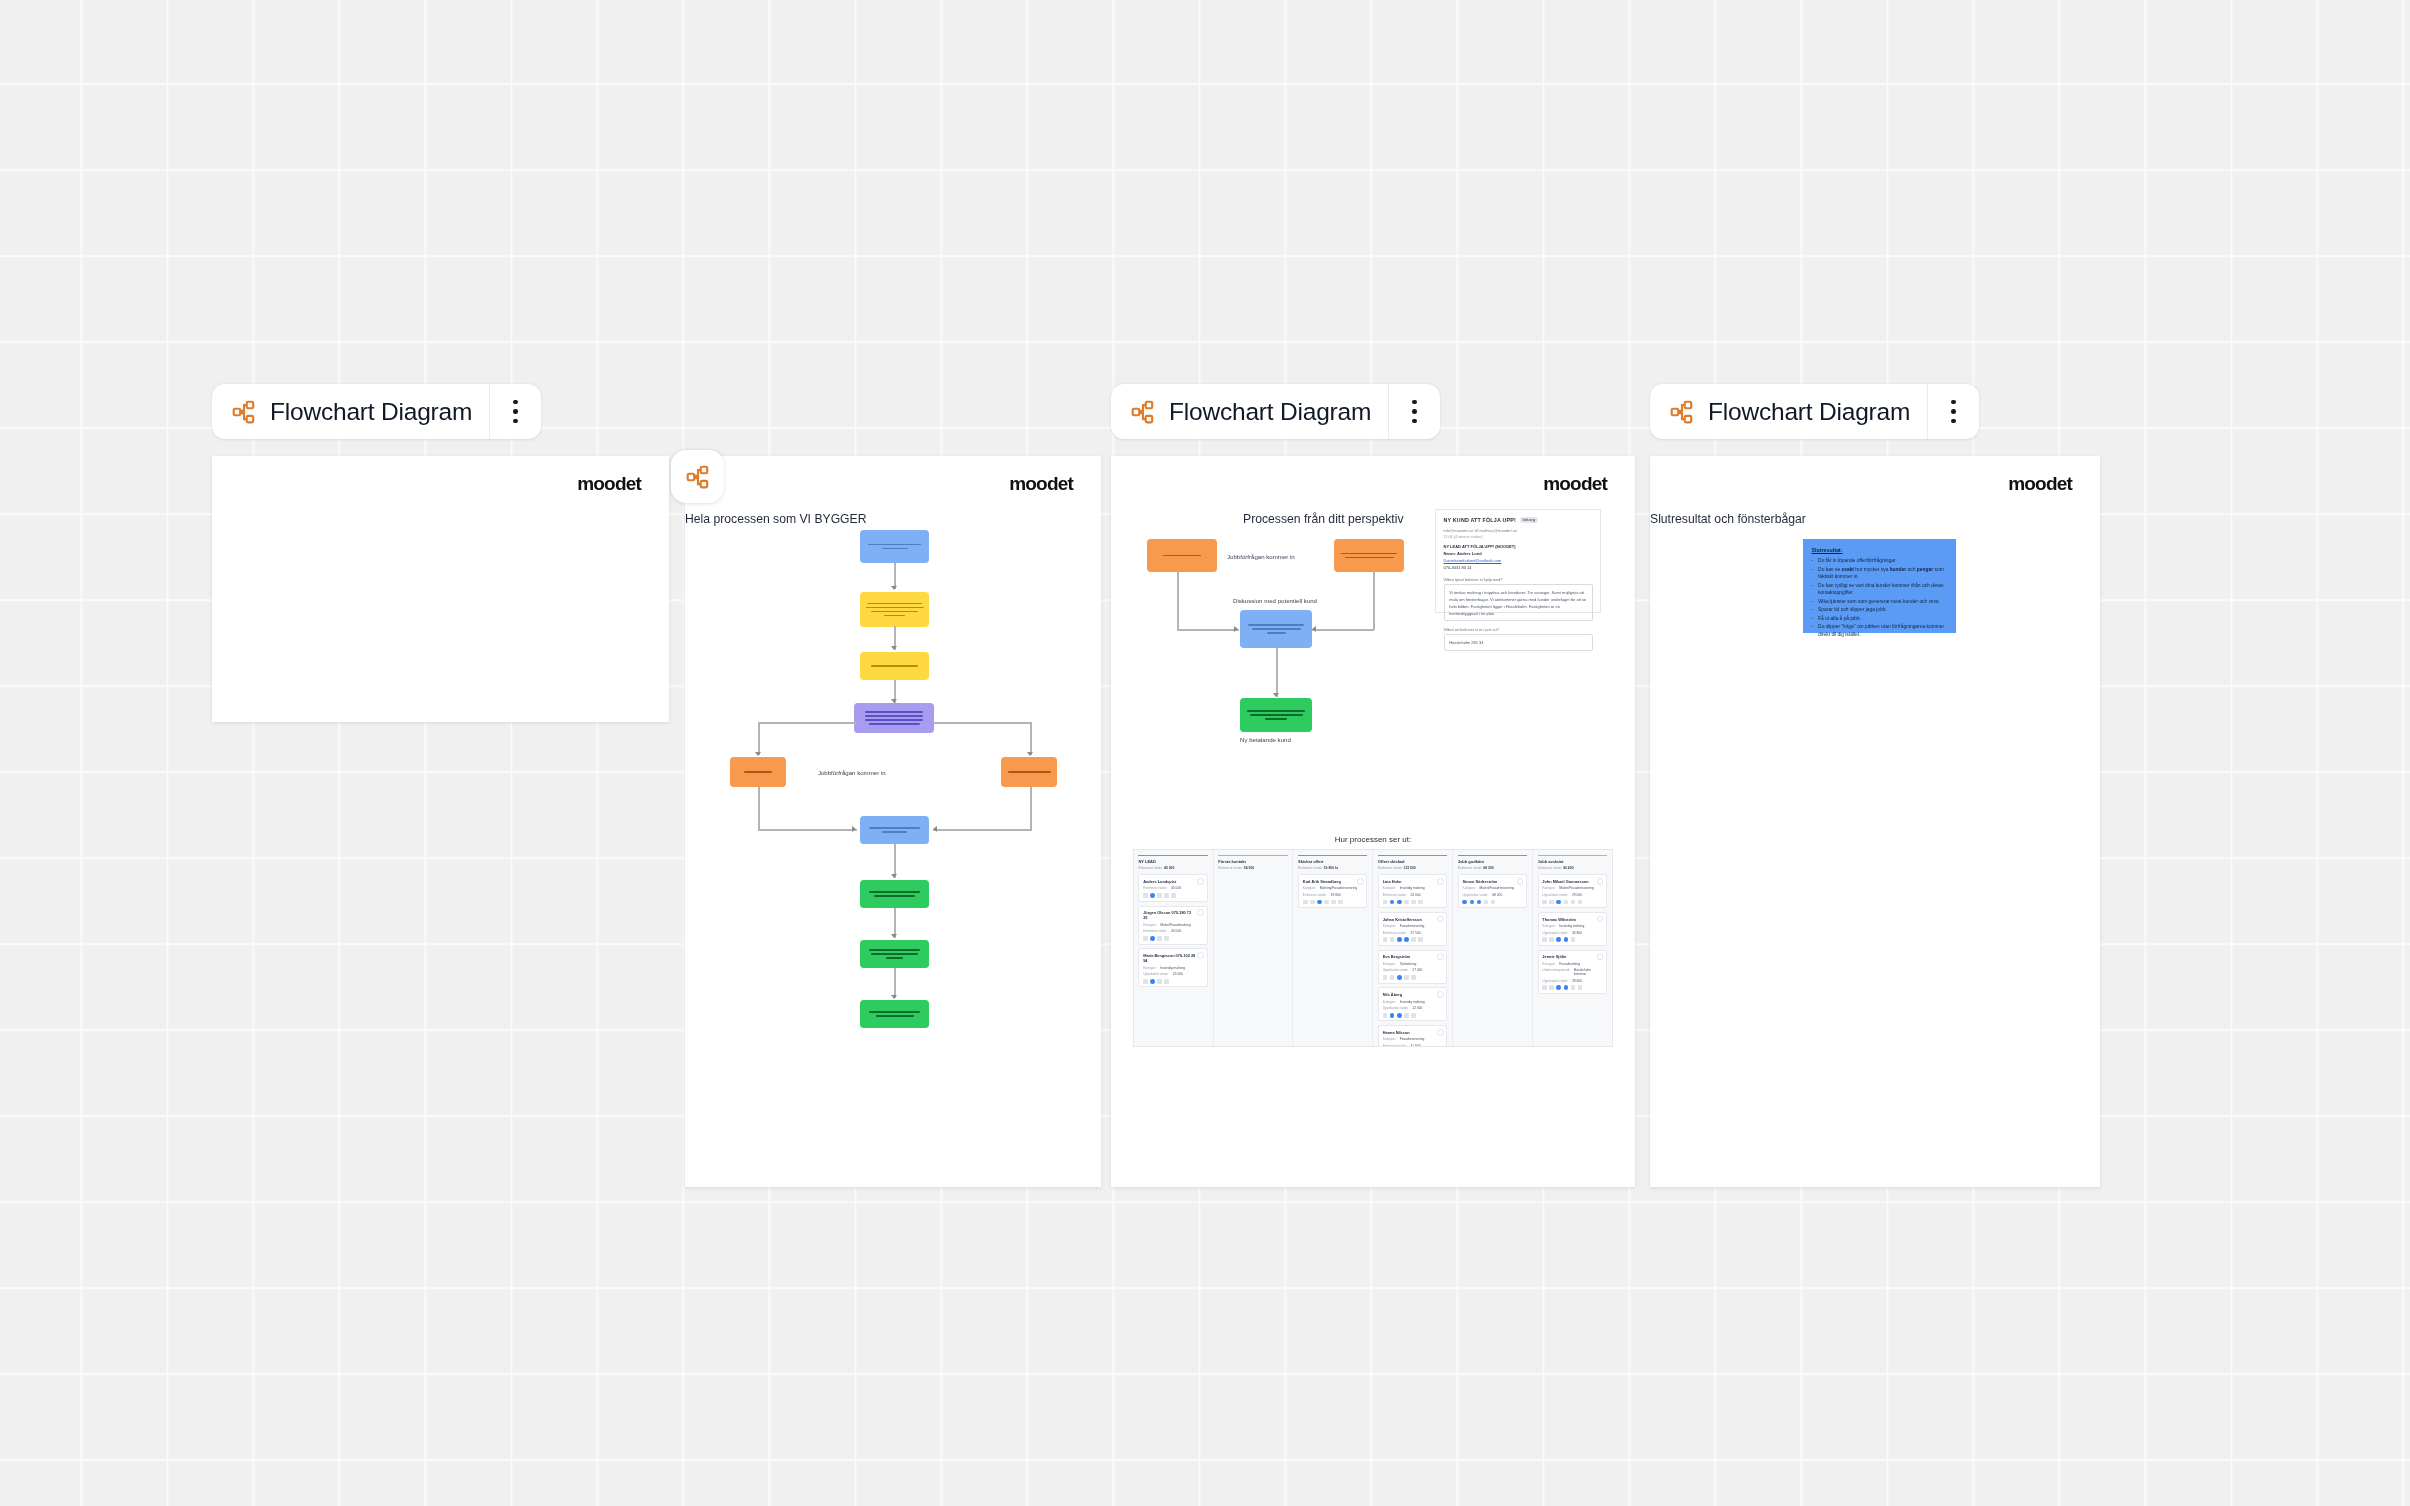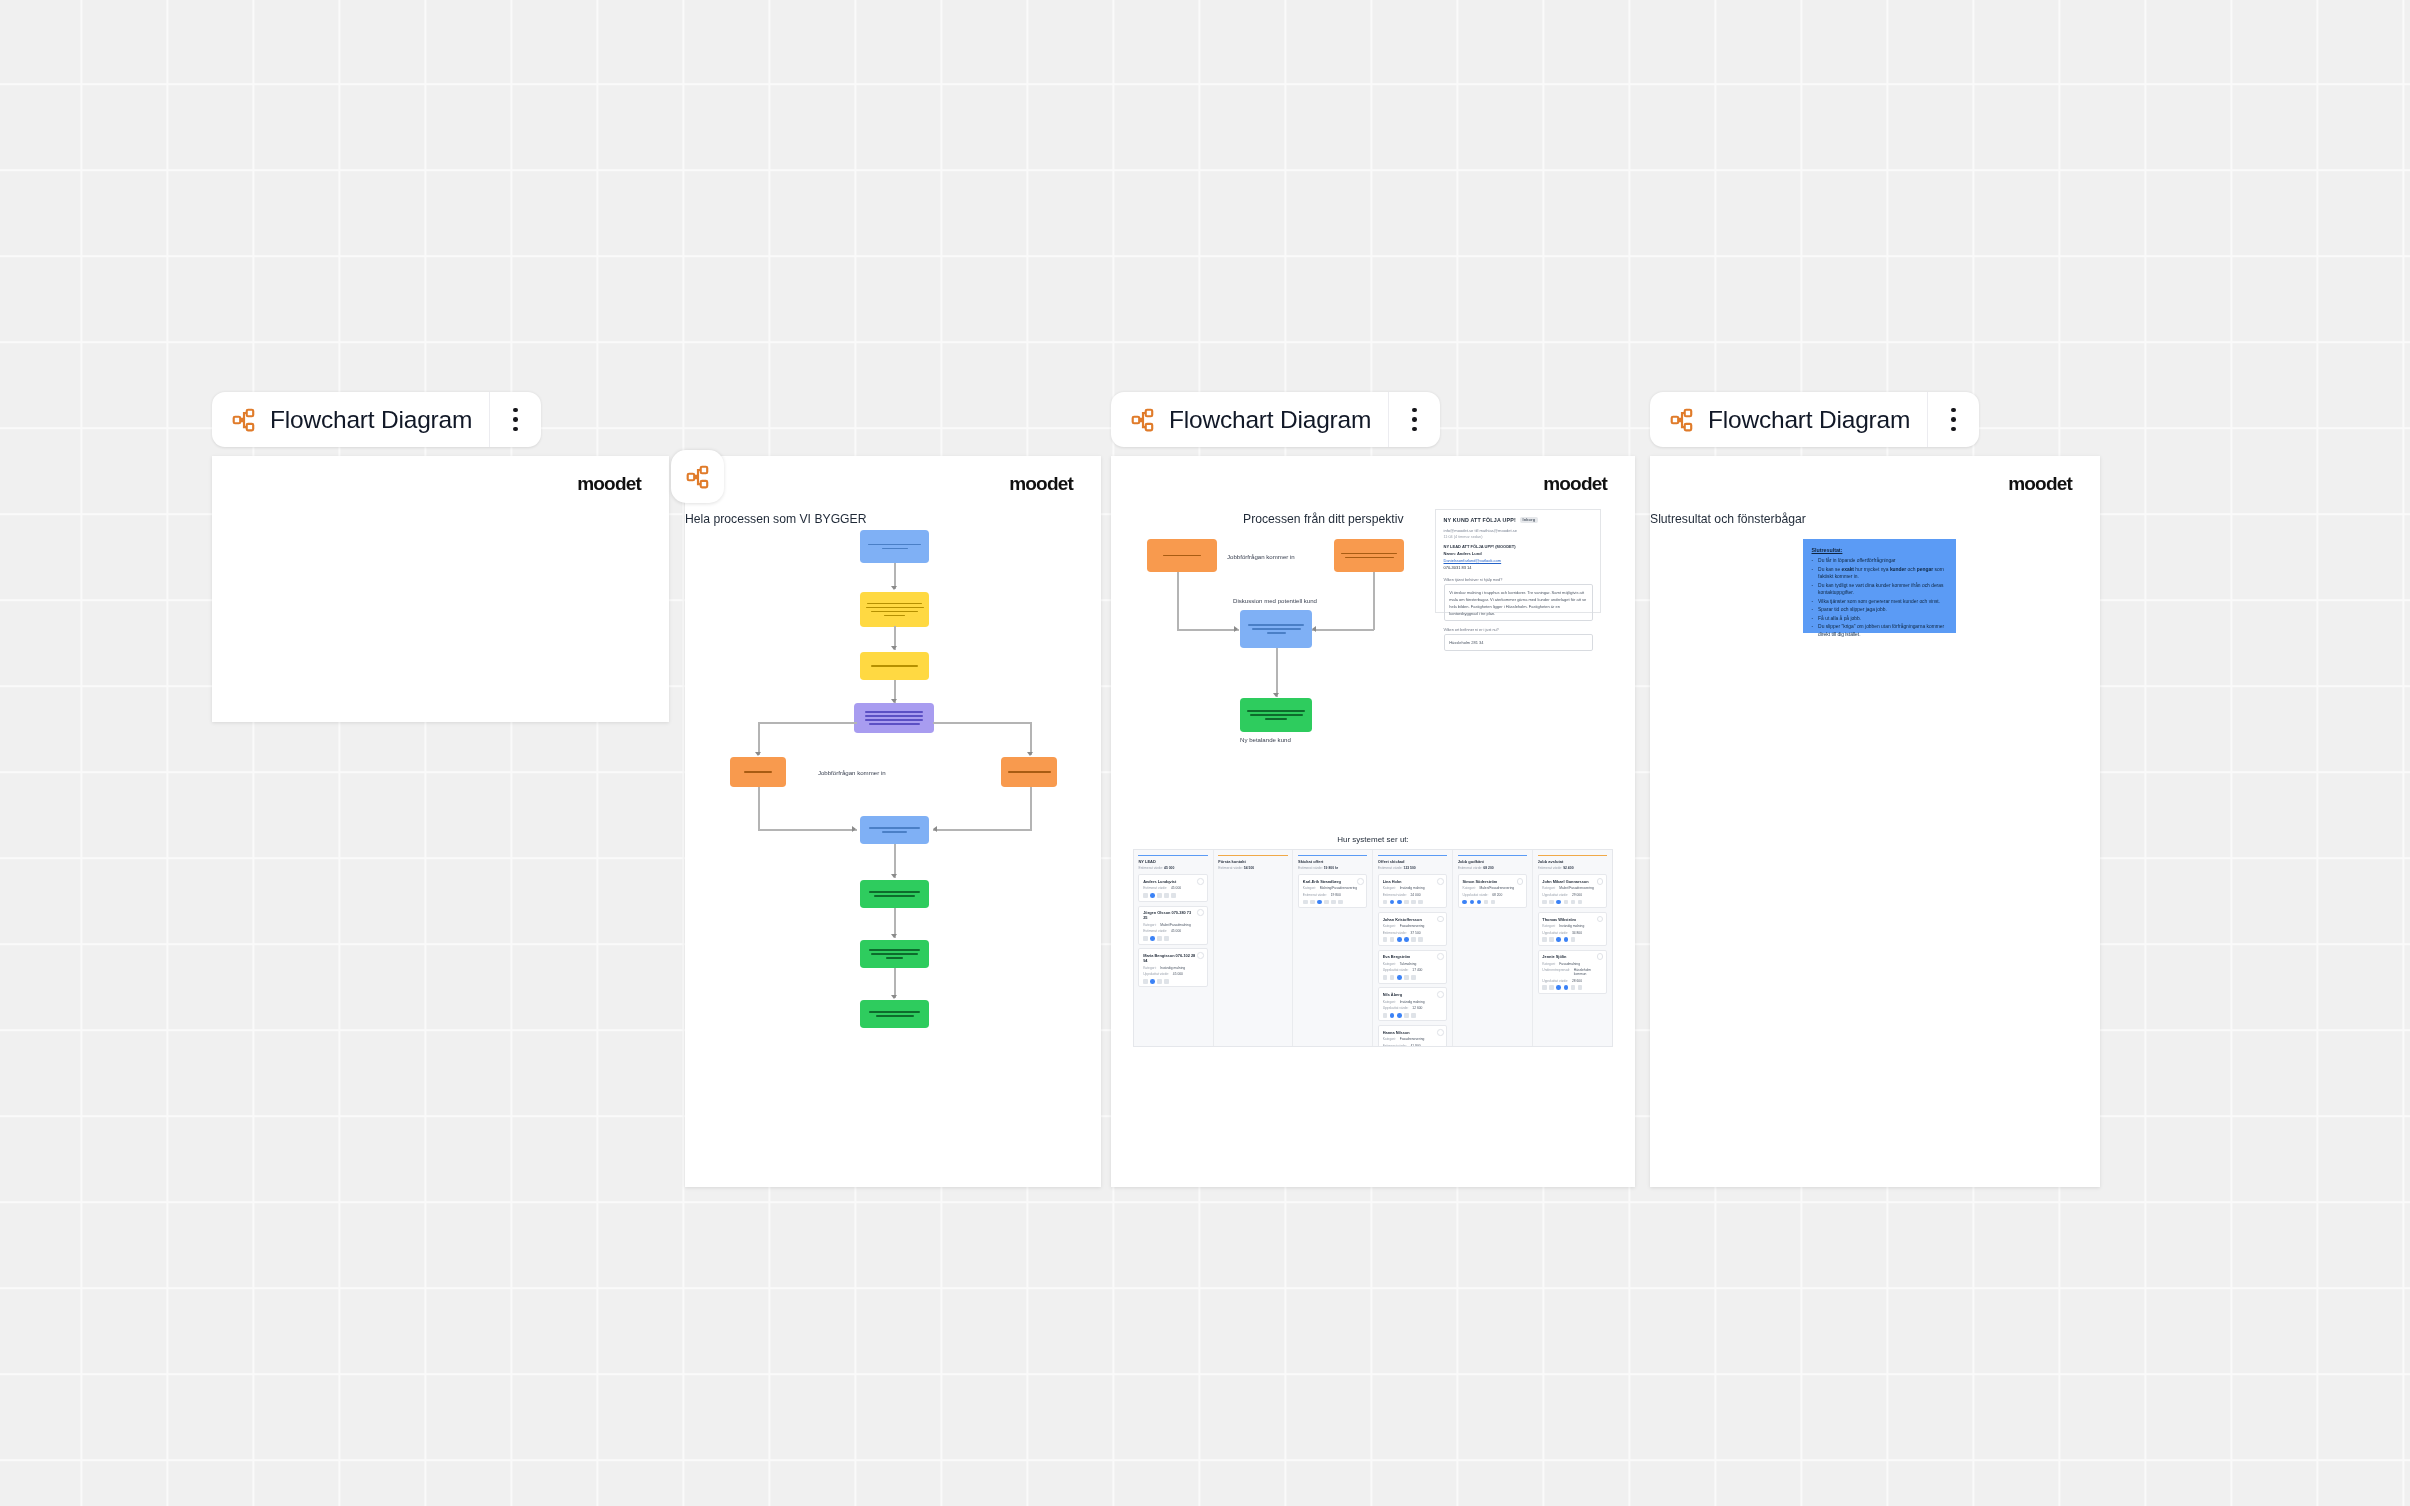--- a/index.html
+++ b/index.html
@@ -19,21 +19,20 @@
   
   .card-header {
     position: absolute;
     display: flex;
     align-items: center;
     background: #ffffff;
     border-radius: 13px;
     height: 55px;
     box-shadow: 0 0.9px 2.8px rgba(0,0,0,0.10);
     z-index: 5;
-    margin-top: 8px;
   }
   .header-main {
     display: flex;
     align-items: center;
     gap: 13px;
     padding: 0 17px 0 19px;
     height: 100%;
     border-radius: 13px 0 0 13px;
   }
   .header-title {
@@ -412,21 +411,21 @@
       <b>Namn: Anders Lund</b>
       <a class="em-link">Danielssonfarlund@outlook.com</a>
       <span>070-3031 83 14</span>
     </div>
     <div class="em-flabel">Vilken tjänst behöver ni hjälp med?</div>
     <div class="em-field tall">Vi önskar målning i trapphus och korridorer. Tre våningar. Samt möjligtvis att måla om fönsterbågar. Vi återkommer gärna med kunder underlaget för att se hela bilden. Fastigheten ligger i Hässleholm. Fastigheten är en kontorsbyggnad i tre plan.</div>
     <div class="em-flabel">Vilken ort befinner ni er i just nu?</div>
     <div class="em-field">Hässleholm 281 34</div>
   </div>
 
-  <div class="board-title" style="top:379px;">Hur systemet ser ut:</div>
+  <div class="board-title" style="top:379px;">Hur processen ser ut:</div>
   <div class="board" style="left:21.7px; top:393px; width:480px; height:198px;">
     <div class="board-col">
       <div class="col-head" style="border-top-color:#5b9bf5">
         <div class="col-name">NY LEAD</div>
         <div class="col-sub">
           <span>Estimerat värde:</span>
           <b>45 000</b>
         </div>
       </div>
       <div class="kcard">

